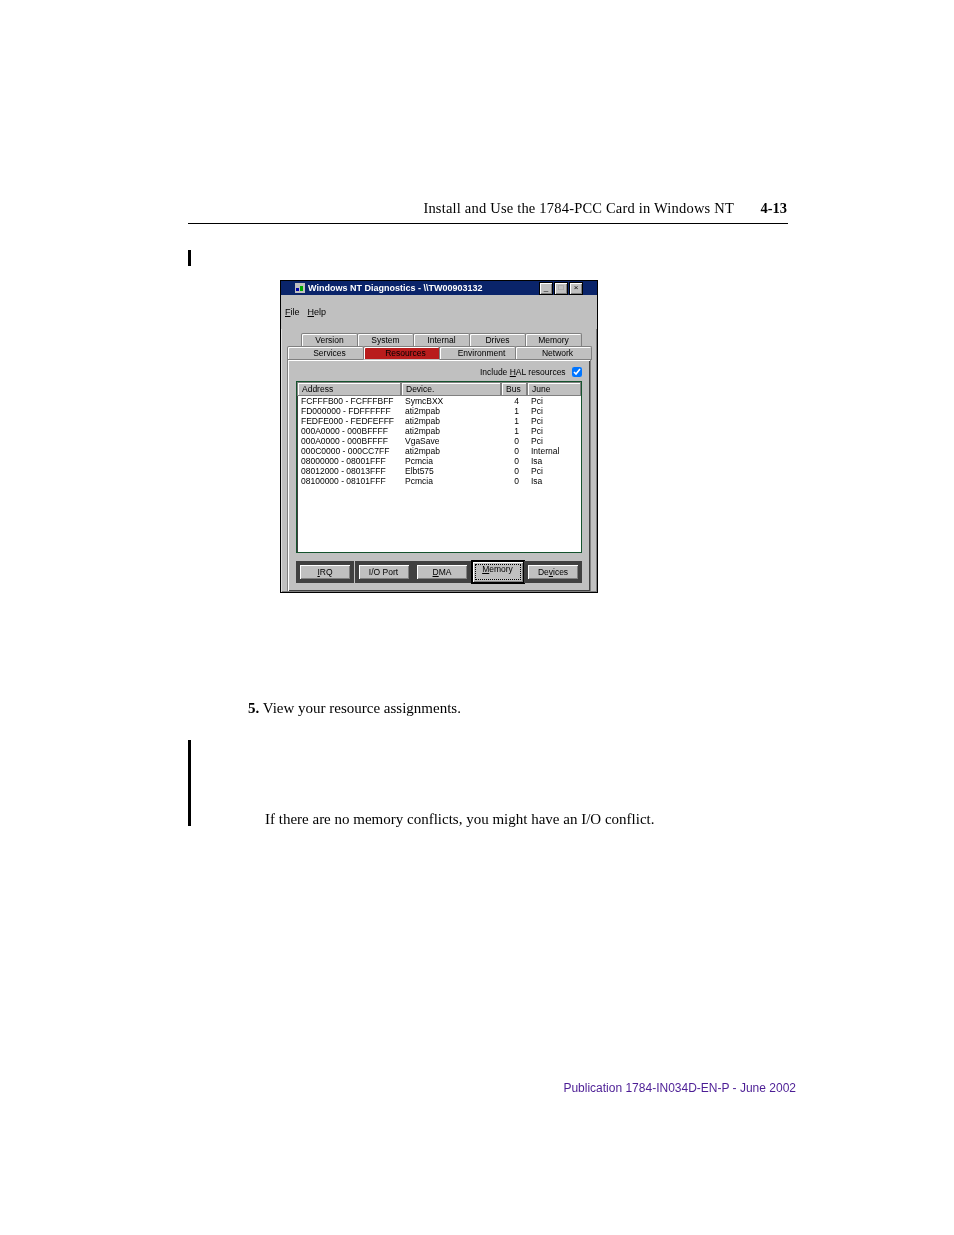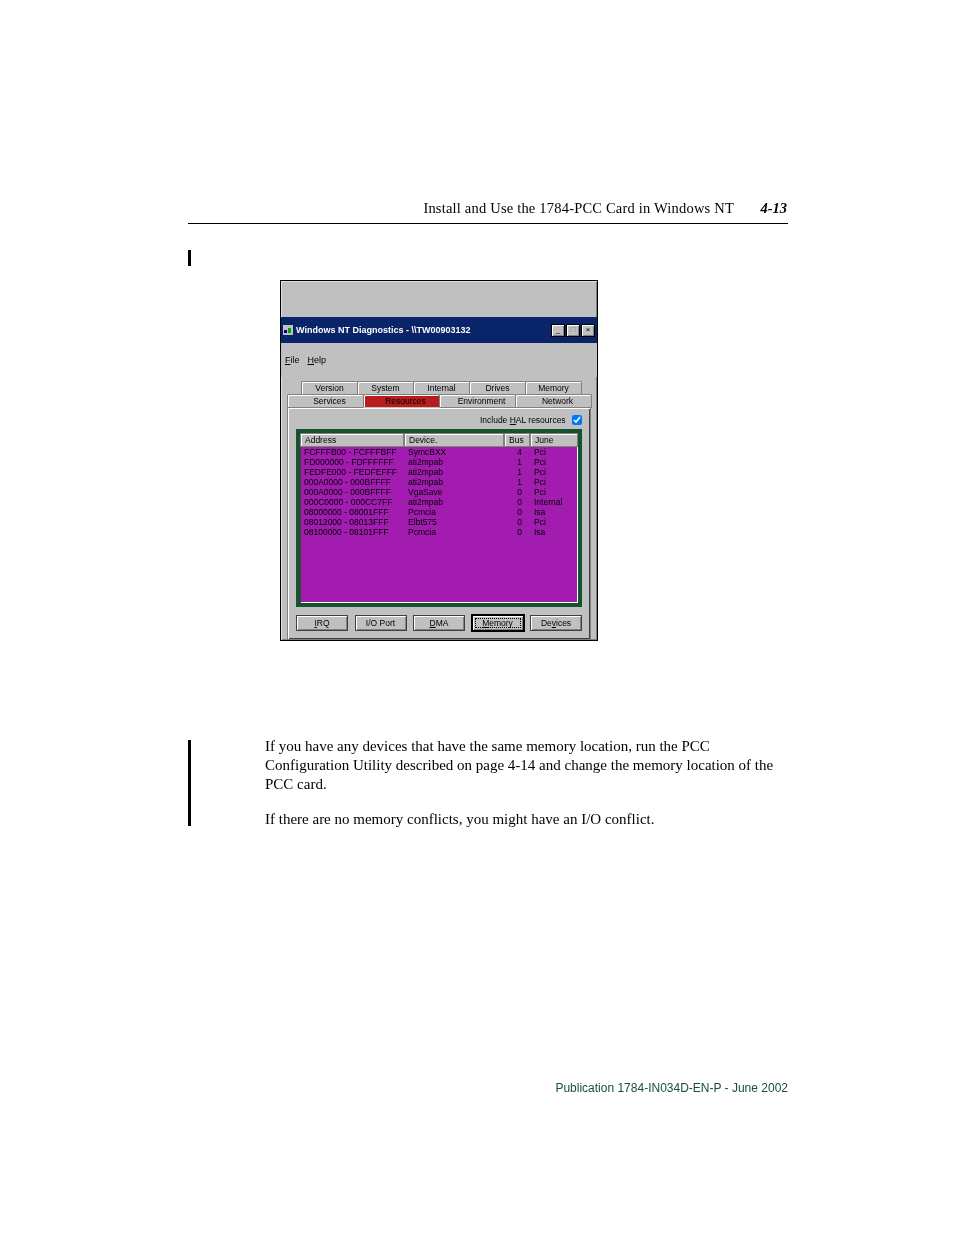--- a/index.html
+++ b/index.html
@@ -28,21 +28,20 @@
     right: 220px;
     font-size: 14.5px;
     letter-spacing: 0.2px;
   }
   .header-pagenum {
     position: absolute;
     top: 15px;
     right: 167px;
     font-weight: bold;
     font-size: 14.5px;
-    font-style: italic;
   }
   .header-rule {
     position: absolute;
     top: 38px;
     left: 188px;
     right: 166px;
     border-top: 1px solid #000;
   }
   .revbar {
     position: absolute;
@@ -71,26 +70,25 @@
     font-family: Tahoma, Verdana, Arial, sans-serif;
     font-size: 8px;
     color: #000;
     background: #c0c0c0;
     border: 1px solid #000;
     box-shadow: inset 1px 1px 0 #dfdfdf, inset -1px -1px 0 #808080;
   }
   .titlebar {
     background: linear-gradient(#0a246a, #0a246a);
     color: #fff;
-    height: 26px;
+    height: 14px;
     display: flex;
     align-items: center;
-    padding: 0 2px;
+    padding: 0 14px;
     font-family: Tahoma, Verdana, Arial, sans-serif;
-    margin-top: 36px;
   }
   .titlebar .app-icon {
     width: 10px; height: 10px;
     margin-right: 3px;
     display: inline-flex; align-items:center; justify-content:center;
   }
   .titlebar .title {
     font-weight: bold;
     font-size: 9px;
     flex: 1;
@@ -159,23 +157,23 @@
   }
   .hal-row {
     text-align: right;
     font-size: 8.5px;
     margin-bottom: 4px;
   }
   .hal-row input { vertical-align: middle; margin:0 0 0 4px; width:10px; height:10px;}
   .checkbox-label { vertical-align: middle; }
 
   .listview {
-    border: 4px solid #14532d;
+    border: 1px solid #14532d;
     box-shadow: inset 1px 1px 0 #404040, inset -1px -1px 0 #fff;
-    background: #a21caf;
+    background: #ffffff;
     height: 170px;
     overflow: hidden;
   }
   .lv-header {
     display: flex;
     background: #c0c0c0;
     font-size: 8.5px;
   }
   .lv-header .col {
     border: 1px solid #808080;
@@ -205,21 +203,21 @@
   .cell.bus    { width: 26px; text-align: right; padding-right:8px;}
   .cell.type   { flex: 1; }
 
   .category-buttons {
     display: flex;
     justify-content: space-between;
     margin-top: 8px;
   }
   .btn {
     background: #c0c0c0;
-    border: 1px solid #404040;
+    border: 4px solid #404040;
     box-shadow: inset 1px 1px 0 #fff, inset -1px -1px 0 #808080;
     font-size: 8.5px;
     padding: 2px 0;
     width: 50px;
     text-align: center;
     cursor: default;
   }
   .btn.focused {
     outline: 1px dotted #000;
     outline-offset: -4px;
@@ -249,24 +247,24 @@
     right: 166px;
     font-size: 15px;
     line-height: 1.28;
   }
   .para.p1 { top: 737px; }
   .para.p2 { top: 810px; }
 
   .footer {
     position: absolute;
     bottom: 140px;
-    right: 166px;
+    right: 158px;
     font-size: 12px;
     font-family: Arial, Helvetica, sans-serif;
-    color: #14532d;
+    color: #4c1d95;
   }
 </style>
 </head>
 <body>
 
 <div class="page">
 
   <div class="header-area">
     <span class="header-line">Install and Use the 1784-PCC Card in Windows NT</span>
     <span class="header-pagenum">4-13</span>
@@ -387,18 +385,21 @@
         <div class="btn"><u>I</u>RQ</div>
         <div class="btn">I/O Port</div>
         <div class="btn"><u>D</u>MA</div>
         <div class="btn focused"><u>M</u>emory</div>
         <div class="btn">De<u>v</u>ices</div>
       </div>
     </div>
 
   </div>
 
-
-  <div class="para p1">If you have any devices that have the same memory location, run the PCC Configuration Utility described on page 4-14 and change the memory location of the PCC card.</div>
+  <div class="step5">
+    <span class="num">5.</span>
+    <span>View your resource assignments.</span>
+  </div>
+
   <div class="para p2">If there are no memory conflicts, you might have an I/O conflict.</div>
 
   <div class="footer">Publication 1784-IN034D-EN-P - June 2002</div>
 </div>
 
 </body></html>

